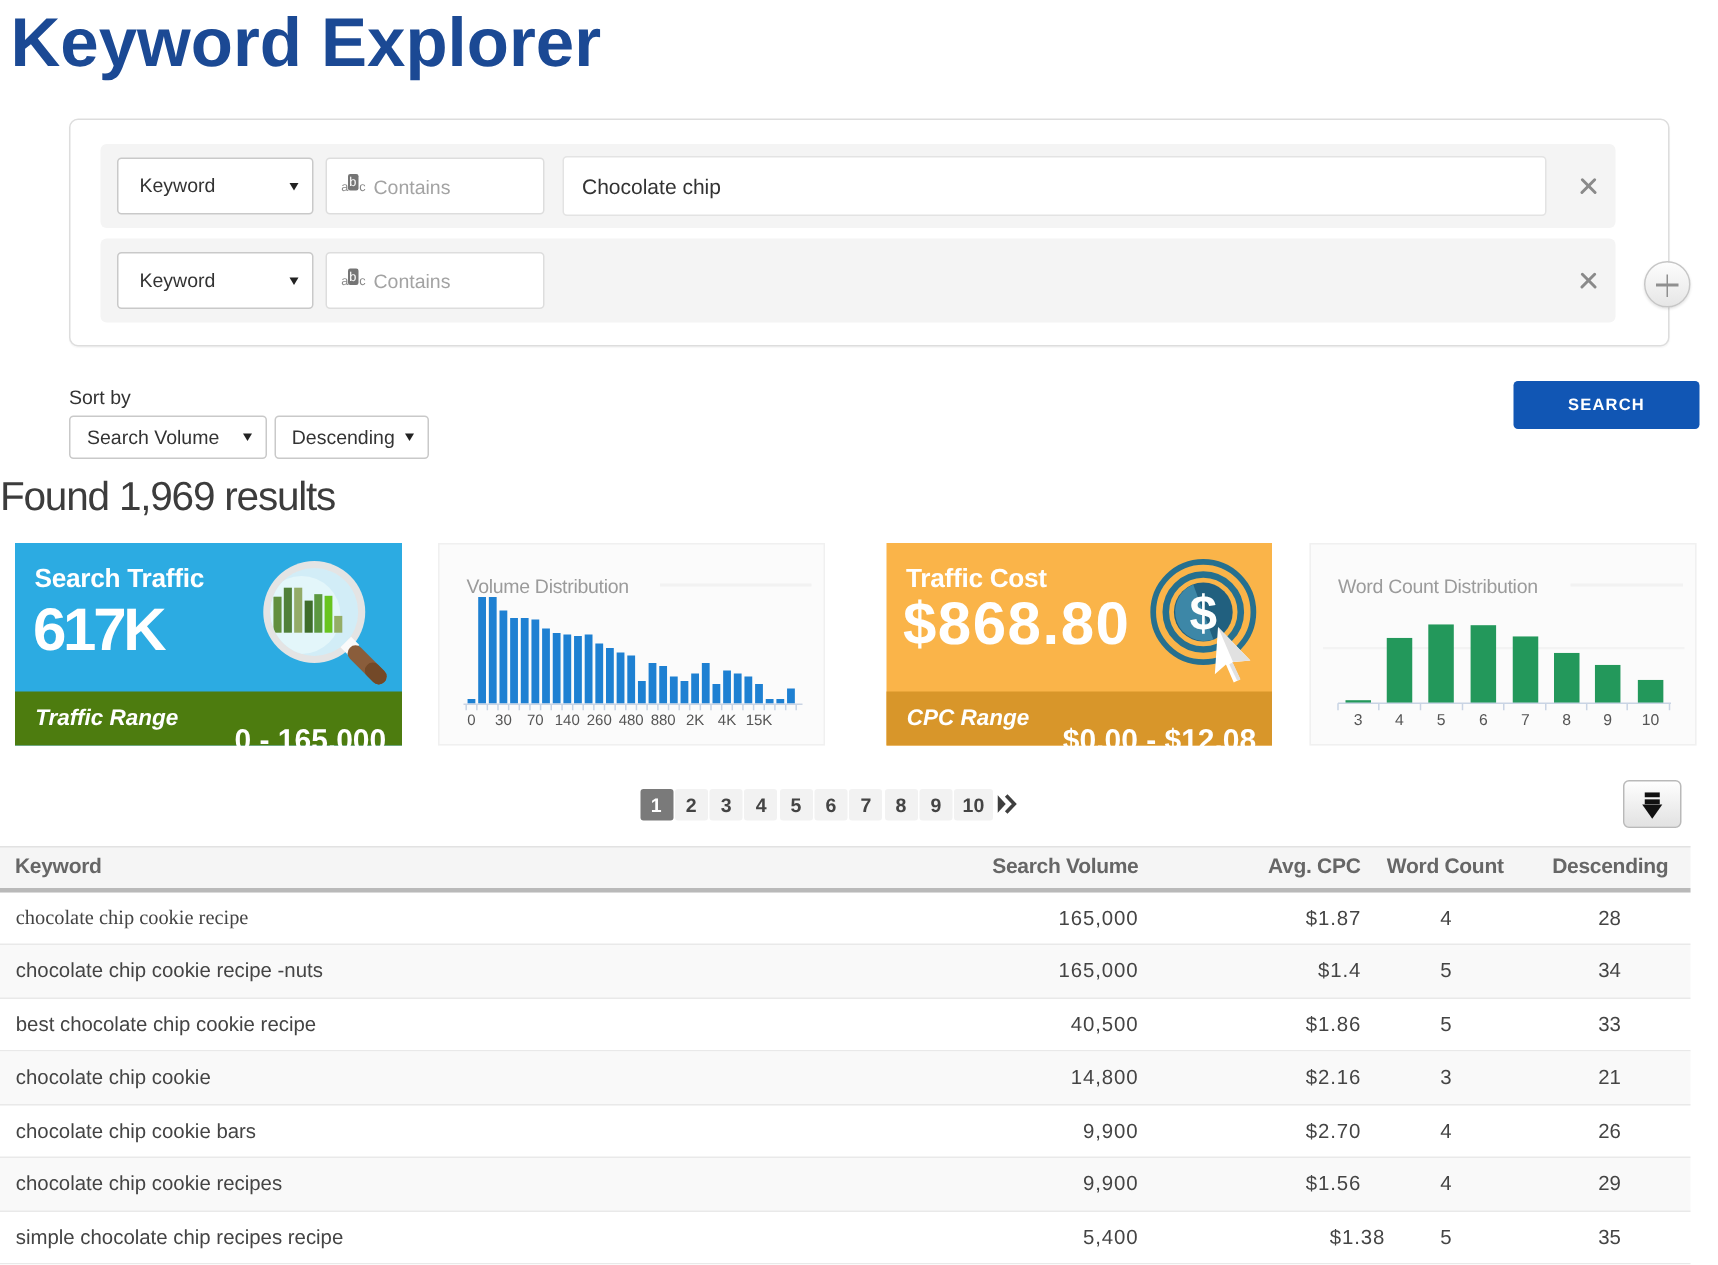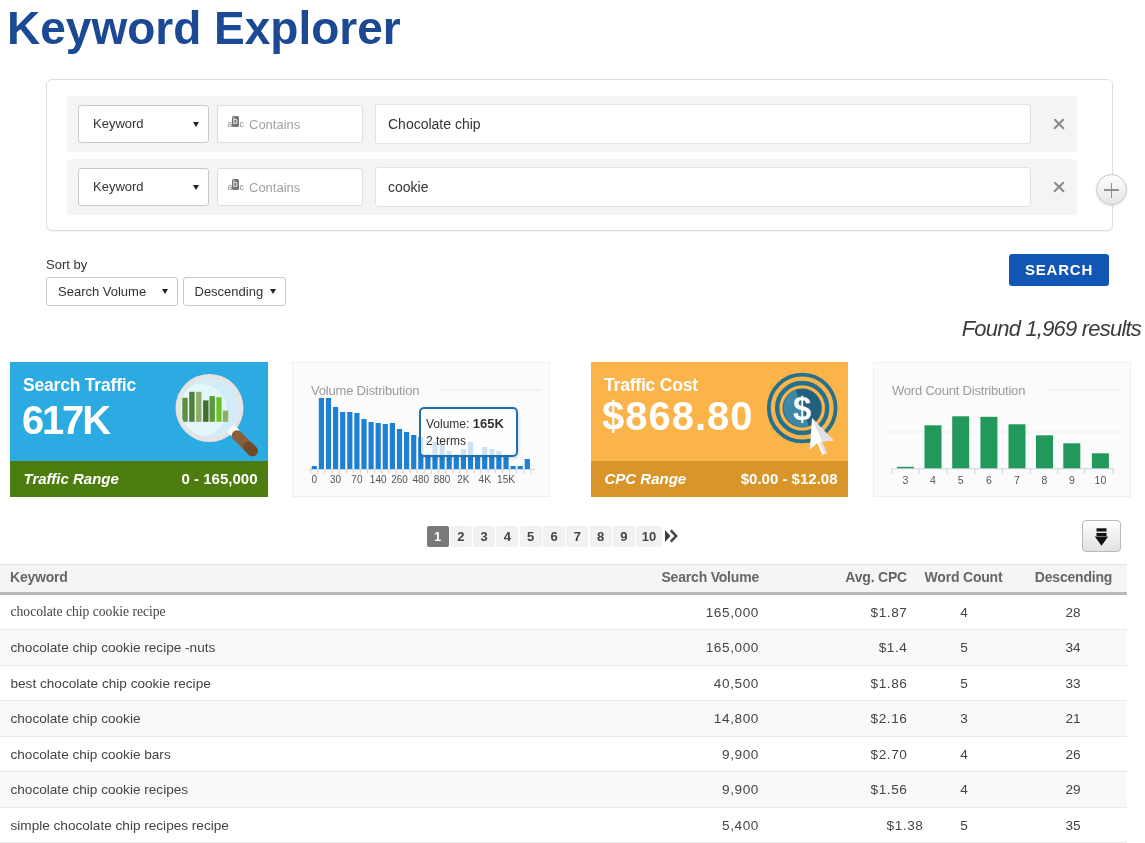--- a/index.html
+++ b/index.html
@@ -14,29 +14,29 @@
 .inp { position:absolute; background:#fff; border:1px solid #e3e3e3; border-radius:3px; font-size:14px; color:#333; }
 .xbtn { position:absolute; width:16px; height:16px; }
 .xbtn i { position:absolute; left:1px; top:7px; width:14px; height:2.4px; background:#8a8a8a; border-radius:1px; }
 .xbtn i.a { transform:rotate(45deg); }
 .xbtn i.b { transform:rotate(-45deg); }
 #plusbtn { left:1096px; top:174px; width:31px; height:31px; border-radius:50%; background:linear-gradient(#fdfdfd,#e6e6e6); border:1px solid #c6c6c6; box-shadow:0 1px 2px rgba(0,0,0,0.12); }
 #plusbtn i { position:absolute; background:#8f8f8f; }
 #plusbtn .h { left:7px; top:14px; width:15px; height:1.8px; }
 #plusbtn .v { left:13.6px; top:7.5px; width:1.8px; height:15px; }
 #sortlbl { left:46px; top:257px; font-size:13px; color:#333; }
-#searchbtn { left:1009px; top:254px; width:100px; height:32px; background:#1156b4; border-radius:3px; color:#fff; font-weight:bold; font-size:15px; letter-spacing:0.8px; text-align:center; line-height:32px; }
-#found { left:0; top:315.5px; width:1141px; text-align:right; font-size:22px; color:#3c3c3c; letter-spacing:-0.8px;font-style:italic; }
+#searchbtn { left:1009px; top:254px; width:124px; height:32px; background:#1156b4; border-radius:3px; color:#fff; font-weight:bold; font-size:11px; letter-spacing:0.8px; text-align:center; line-height:32px; }
+#found { left:0; top:315.5px; width:1141px; text-align:left; font-size:27px; color:#3c3c3c; letter-spacing:-0.8px; }
 .card { position:absolute; top:362px; height:135px; }
 .cardw { background:#fbfbfb; border:1px solid #f0f0f0; }
 .ctitle { position:absolute; left:13px; top:12.5px; font-size:17.5px; font-weight:bold; color:#fff; letter-spacing:-0.2px; }
 .cnum { position:absolute; font-size:40px; line-height:40px; font-weight:bold; color:#fff; letter-spacing:-2.2px; }
 .cfoot { position:absolute; left:0; bottom:0; width:100%; height:36px; }
 .cfl { position:absolute; left:13.5px; top:9px; font-size:15px; font-weight:bold; font-style:italic; color:#fff; }
-.cfr { position:absolute; right:10.5px; top:9px; font-size:15px; font-weight:bold; color:#fff; }
+.cfr { position:absolute; right:10.5px; top:22px; font-size:20px; font-weight:bold; color:#fff; }
 .wtitle { position:absolute; top:20px; font-size:13px; letter-spacing:-0.2px; color:#9b9b9b; }
 #dlbtn { left:1081.5px; top:520px; width:39px; height:31.5px; border:1px solid #b9b9b9; border-radius:4px; background:linear-gradient(#fefefe,#e2e2e2); }
 #pag { left:426.5px; top:525.5px; height:22px; }
 .pg { position:absolute; top:0; width:22px; height:21.5px; background:#f2f2f2; border-radius:2px; color:#444; font-size:13px; font-weight:bold; text-align:center; line-height:21.5px; }
 .pg.on { background:#7a7a7a; color:#fff; }
 #thead { left:0; top:564px; width:1126.5px; height:30.5px; background:#f5f5f5; border-top:1px solid #e2e2e2; border-bottom:3px solid #b9b9b9; }
 .th { position:absolute; top:3.5px; font-size:14px; font-weight:bold; color:#666; letter-spacing:-0.2px; }
 .trow { position:absolute; left:0; width:1126.5px; height:35.5px; border-bottom:1px solid #e9e9e9; }
 .trow.ev { background:#f9f9f9; }
 .td { position:absolute; top:50%; transform:translateY(-50%); font-size:13.6px; color:#444; white-space:nowrap; }
@@ -70,23 +70,20 @@
     <div class="sel" style="left:11px; top:9.5px; width:131px; height:38px;">
         <span style="position:absolute;left:14px;top:10px;">Keyword</span>
         <span class="arr"></span>
       </div>
     <div class="cbox" style="left:150px; top:9.5px; width:146px; height:38px;">
       <span style="position:absolute;left:9.5px;top:12.5px;font-size:8.5px;color:#888;">a</span>
       <span style="position:absolute;left:14px;top:10px;width:6.5px;height:11px;background:#757575;border-radius:1.5px;color:#fff;font-size:8.5px;text-align:center;line-height:11px;">b</span>
       <span style="position:absolute;left:21.5px;top:12.5px;font-size:8.5px;color:#888;">c</span>
       <span style="position:absolute;left:31px;top:11px;font-size:13px;color:#a3a3a3;">Contains</span>
     </div>
-    <div class="inp" style="left:308px; top:8px; width:656px; height:40px;">
-        <span style="position:absolute;left:12px;top:11px;">cookie</span>
-      </div>
     <div class="xbtn" style="left:984px; top:20px;">
         <i class="a"></i>
         <i class="b"></i>
       </div>
   </div>
 </div>
 <div class="abs" id="plusbtn">
     <i class="h"></i>
     <i class="v"></i>
   </div>
@@ -211,24 +208,20 @@
         <text x="63.9" y="120">70</text>
         <text x="85.2" y="120">140</text>
         <text x="106.5" y="120">260</text>
         <text x="127.8" y="120">480</text>
         <text x="149.1" y="120">880</text>
         <text x="170.4" y="120">2K</text>
         <text x="191.7" y="120">4K</text>
         <text x="213.0" y="120">15K</text>
       </g>
   </svg>
-  <div style="position:absolute; left:126px; top:43.5px; width:99px; height:50.5px; border:2px solid #1d6fb5; border-radius:5px; background:rgba(255,255,255,0.78); box-shadow:1px 2px 3px rgba(0,0,0,0.12);">
-    <div style="position:absolute; left:5px; top:7px; font-size:12px; color:#333;">Volume: <b style="font-size:13px;">165K</b></div>
-    <div style="position:absolute; left:5px; top:25px; font-size:12px; color:#333;">2 terms</div>
-  </div>
 </div>
 
 <div class="card" style="left:591px; width:257px; background:#fab449;">
   <div class="ctitle">Traffic Cost</div>
   <div class="cnum" style="top:33.5px; left:11px; letter-spacing:1px;">$868.80</div>
   <svg width="257" height="135" style="position:absolute;left:0;top:0;">
     <circle cx="211.2" cy="46" r="33.4" stroke="#26708f" stroke-width="3.8" fill="none"></circle>
     <circle cx="211.2" cy="46" r="25" stroke="#26708f" stroke-width="4.4" fill="none"></circle>
     <circle cx="211.2" cy="46" r="19.6" fill="#21607f"></circle>
     <path d="M204.5,27.6 A19.6,19.6 0 0 0 217.9,64.4 Z" fill="#3d87a7"></path>

